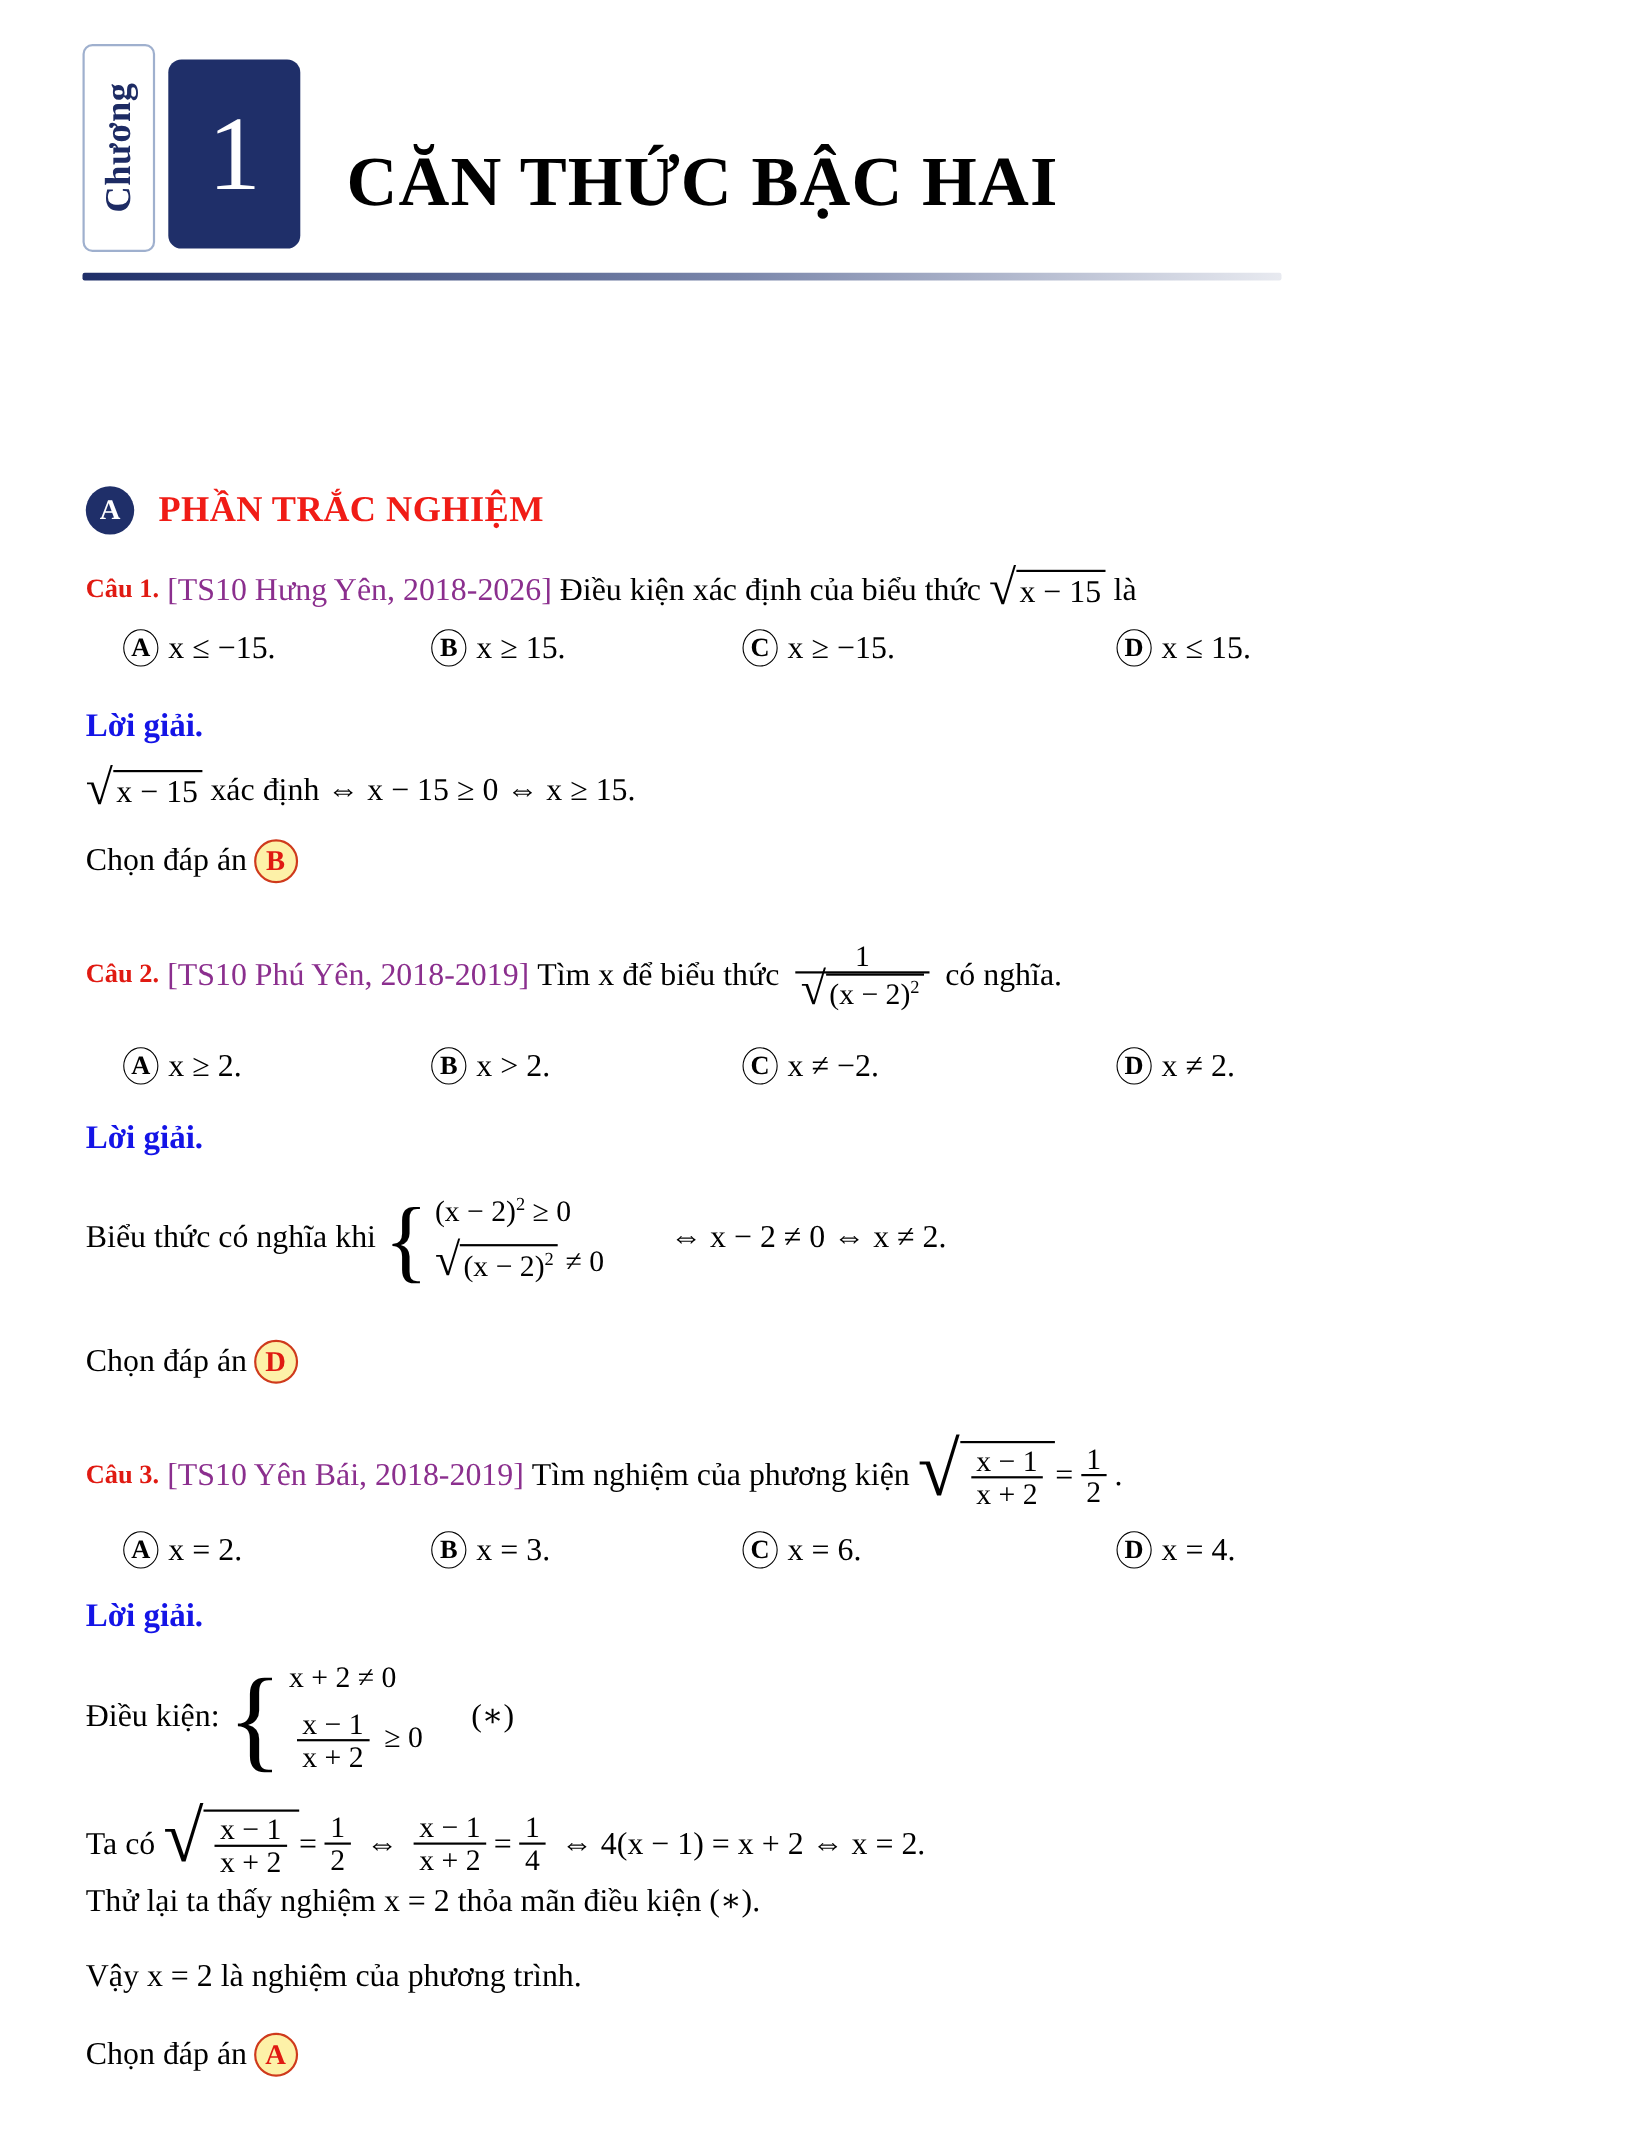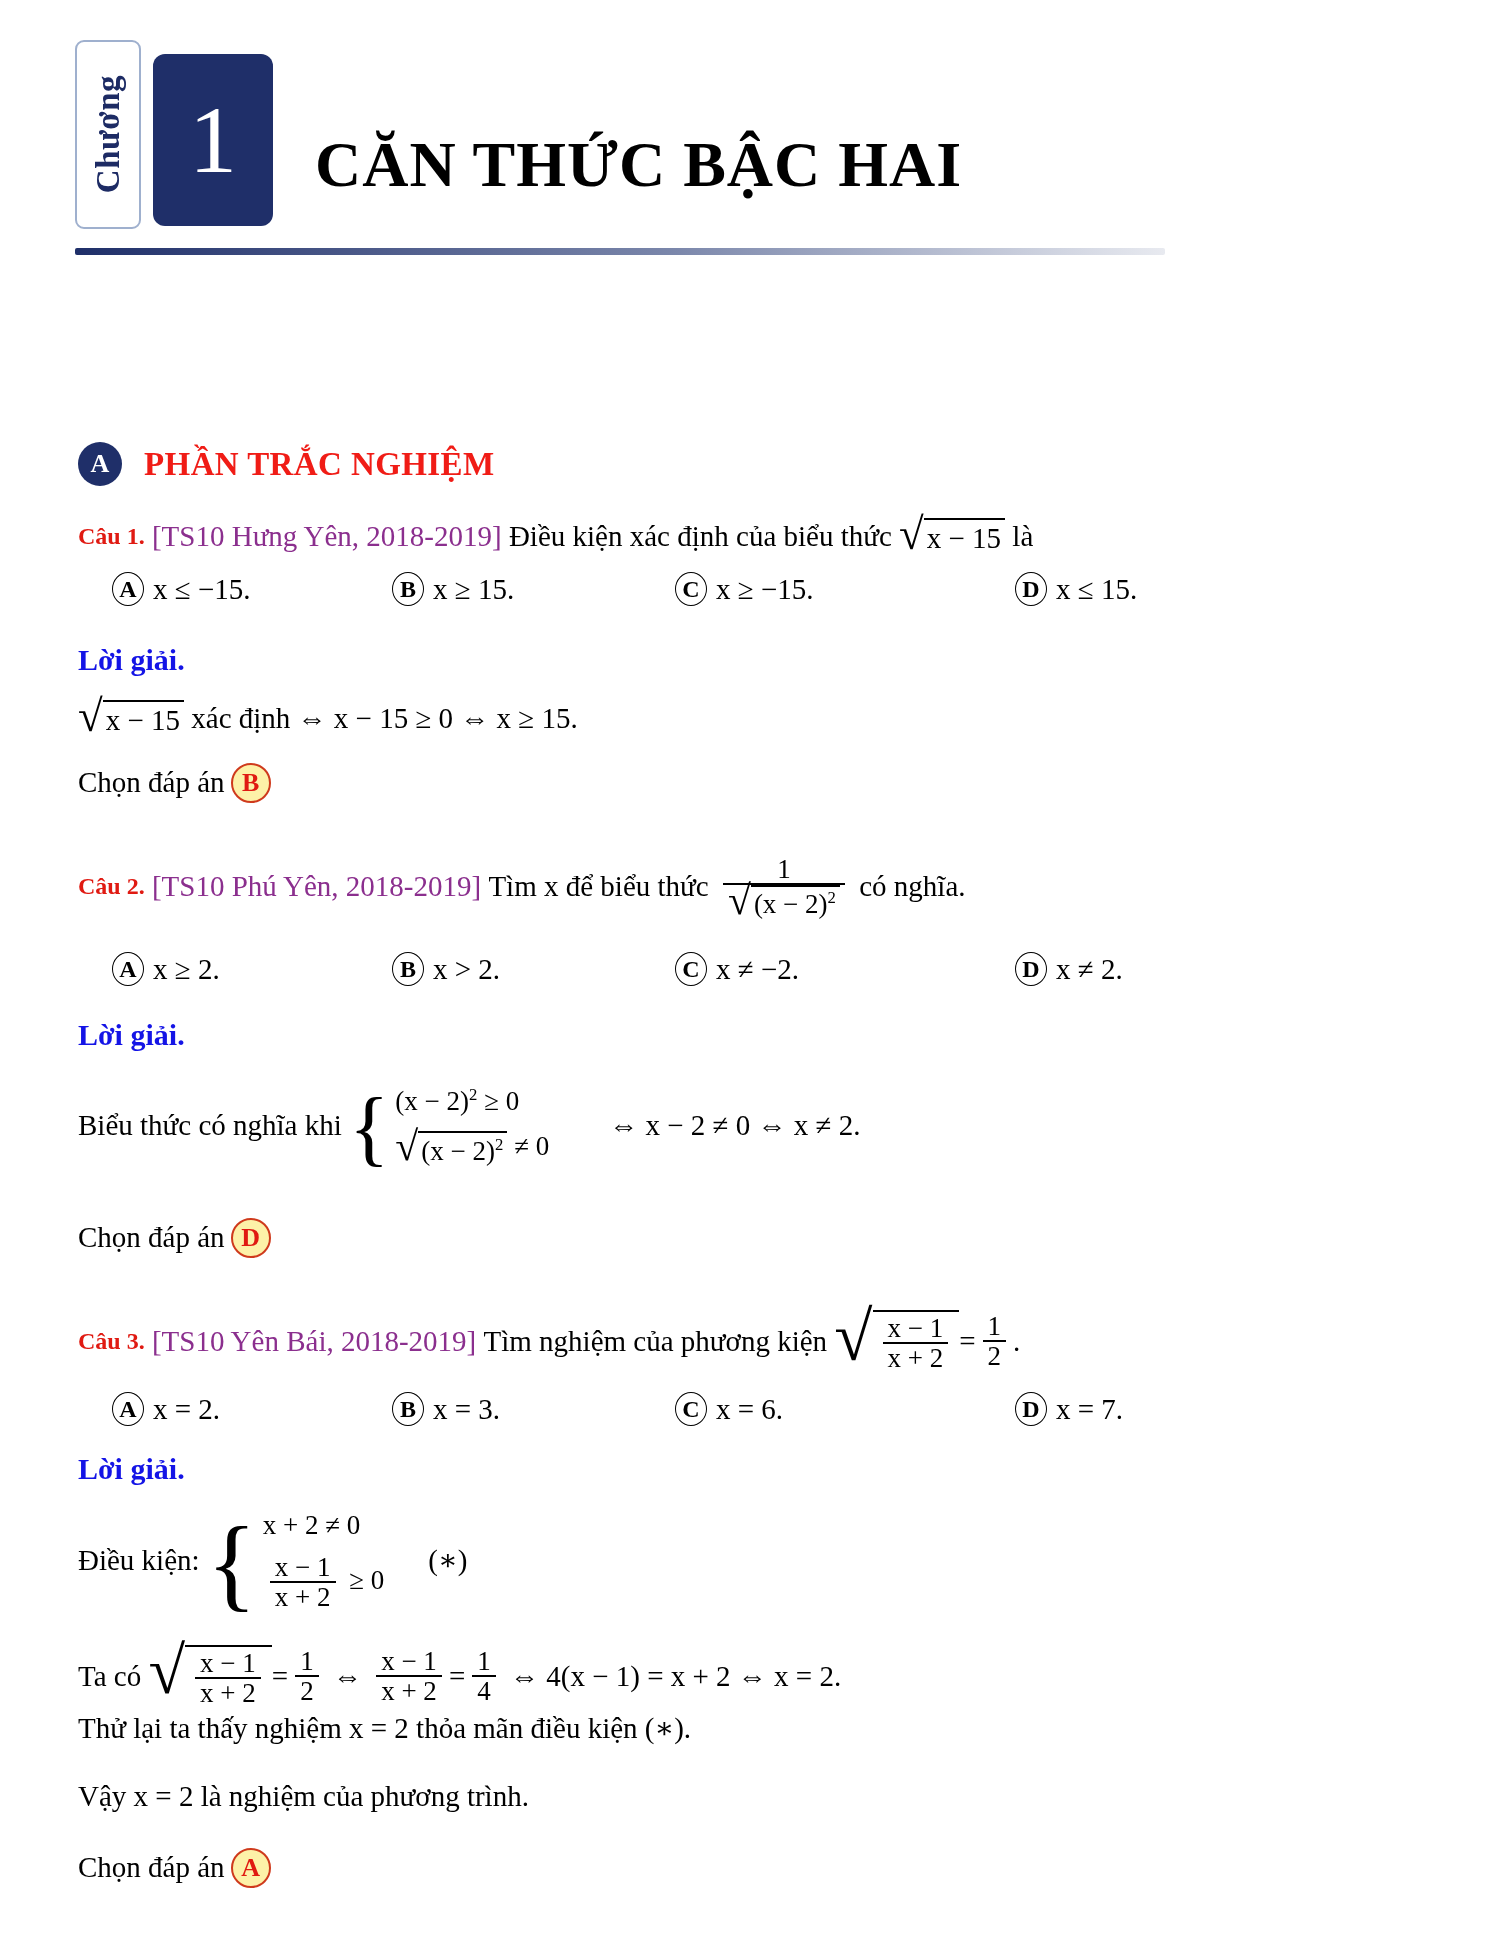--- a/index.html
+++ b/index.html
@@ -135,21 +135,21 @@
   <div class="header-rule"></div>
 
   <div class="section-head">
     <span class="section-badge">A</span>
     <span class="section-title">PHẦN TRẮC NGHIỆM</span>
   </div>
 
   <div class="q-line body-text" style="left:78px; top:518px;">
     <span class="cau-label">Câu 1.</span>
     <span>&nbsp;</span>
-    <span class="source">[TS10 Hưng Yên, 2018-2019]</span>
+    <span class="source">[TS10 Hưng Yên, 2018-2026]</span>
     <span>&nbsp;</span>
     <span>Điều kiện xác định của biểu thức</span>
     <span>&nbsp;</span>
     <span class="sqrt">
       <span class="sym">√</span>
       <span class="rad ital">x − 15</span>
     </span>
     <span>&nbsp;</span>
     <span>là</span>
   </div>
@@ -287,21 +287,21 @@
     <span class="choice" style="width:283px;">
       <span class="opt-circle">B</span>
       <span class="ital">x = 3.</span>
     </span>
     <span class="choice" style="width:340px;">
       <span class="opt-circle">C</span>
       <span class="ital">x = 6.</span>
     </span>
     <span class="choice">
       <span class="opt-circle">D</span>
-      <span class="ital">x = 7.</span>
+      <span class="ital">x = 4.</span>
     </span>
   </div>
 
   <div class="abs loigiai" style="left:78px; top:1452px;">Lời giải.</div>
 
   <div class="q-line body-text" style="left:78px; top:1510px;">
     <span>Điều kiện:</span>
     <span>&nbsp;</span>
     <span class="sys">
       <span class="brace" style="font-size:104px;">{</span>

